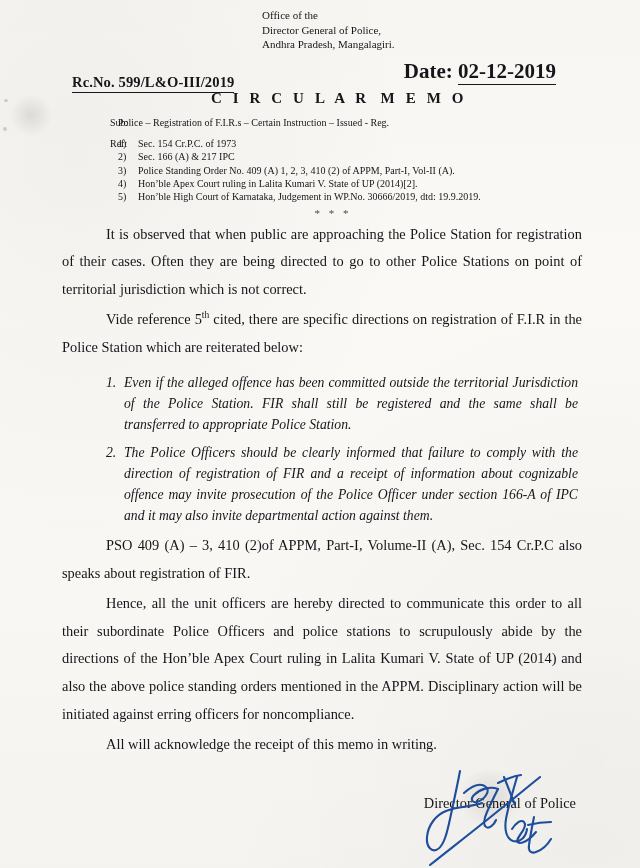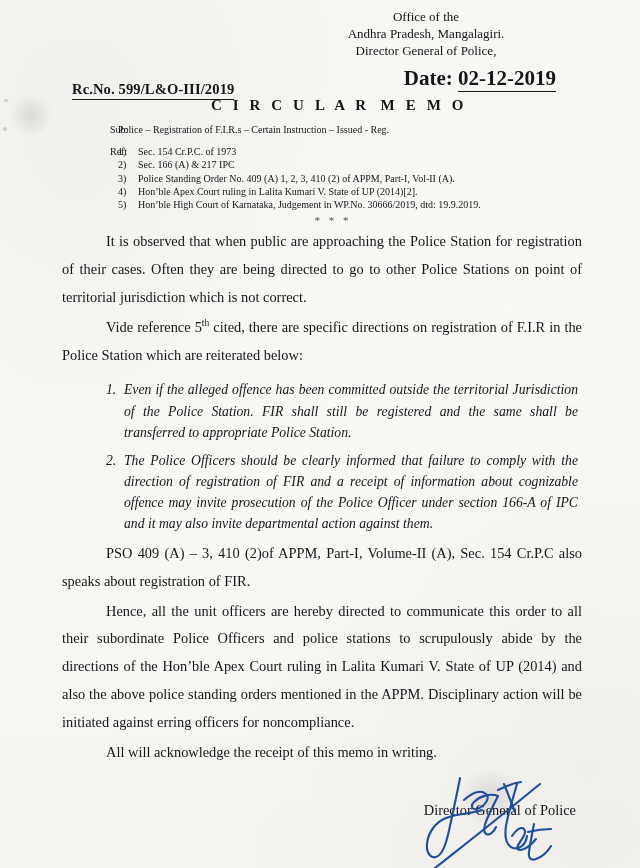--- a/index.html
+++ b/index.html
@@ -25,24 +25,24 @@
       linear-gradient(180deg, #f7f6f3 0%, #faf9f6 35%, #f8f7f4 70%, #f4f3f0 100%);
   }
   #content {
     position: absolute;
     inset: 0;
     padding: 8px 50px 0 62px;
   }
 
   
   .letterhead {
-    text-align: center;
+    text-align: left;
     margin-left: 200px;
     line-height: 1.32;
-    font-size: 13px;
+    font-size: 11px;
   }
   .letterhead div { white-space: nowrap; }
 
   .rcrow {
     position: relative;
     height: 22px;
     margin-top: 7px;
   }
   .rcno {
     position: absolute;
@@ -188,22 +188,22 @@
 
 <div class="speck" style="left:4px; top:99px; width:4px; height:3px;"></div>
 <div class="speck" style="left:3px; top:127px; width:4px; height:4px;"></div>
 <div class="smudge" style="left:8px; top:95px; width:46px; height:40px;"></div>
 <div class="smudge" style="left:455px; top:770px; width:70px; height:55px;"></div>
 
 <div id="content">
 
   <div class="letterhead">
     <div>Office of the</div>
+    <div>Director General of Police,</div>
     <div>Andhra Pradesh, Mangalagiri.</div>
-    <div>Director General of Police,</div>
   </div>
 
   <div class="rcrow">
     <div class="rcno">Rc.No. 599/L&amp;O-III/2019</div>
     <div class="dateblk">
       <span class="dlabel">Date:</span>
       <span class="dval">02-12-2019</span>
     </div>
   </div>
 

